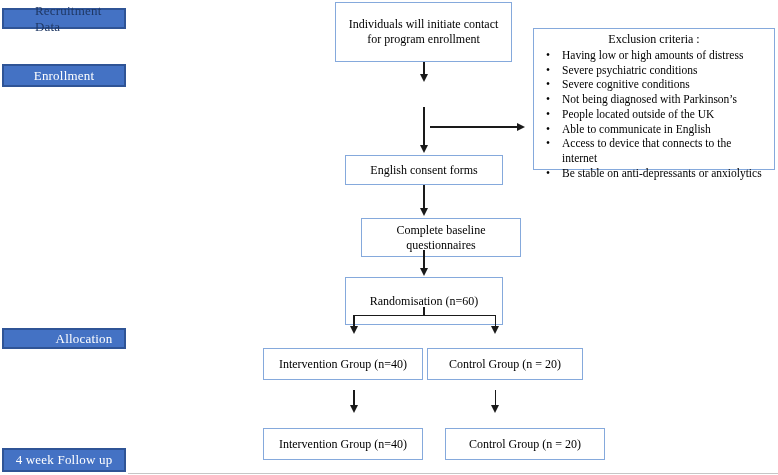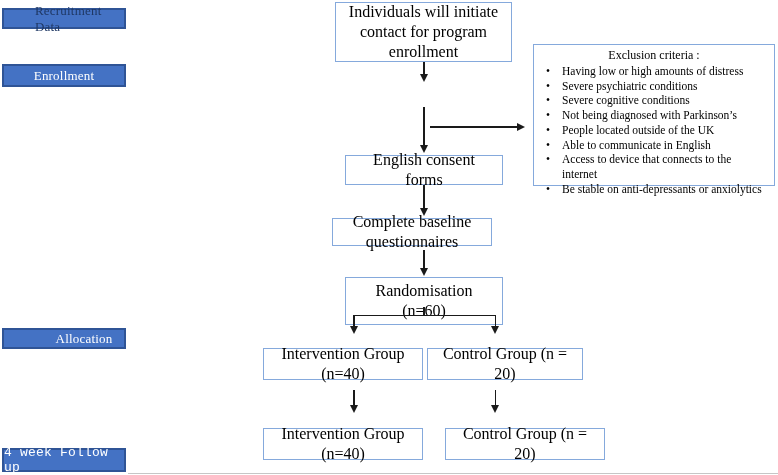--- a/index.html
+++ b/index.html
@@ -15,41 +15,41 @@
     position:absolute;left:2px;width:124px;height:21px;
     background:#4472C4;border:2px solid #2F5496;
     display:flex;align-items:center;justify-content:center;
     font-size:13px;color:#ffffff;box-sizing:border-box;
     letter-spacing:.2px;
   }
   .stage.dark-text{color:#1F3864;padding-left:31px;}
   #stage-recruitment{top:8px;}
   #stage-enrollment{top:64px;height:23px;}
   #stage-allocation{top:328px;padding-left:40px;}
-  #stage-followup{top:448px;height:24px;font-family:Liberation Mono, monospace;}
+  #stage-followup{top:448px;height:24px;}
   
   .fbox{
     position:absolute;
     background:#ffffff;border:1.4px solid #85A9DC;
     display:flex;align-items:center;justify-content:center;
-    text-align:center;font-size:16px;color:#000;
+    text-align:center;font-size:12px;color:#000;
     box-sizing:border-box;padding:2px 8px;line-height:1.25;
   }
   #box-initiate{left:335px;top:2px;width:177px;height:60px;}
   #box-screen{left:347px;top:82px;width:156px;height:25px;}
   #box-consent{left:345px;top:155px;width:158px;height:30px;}
-  #box-baseline{left:332px;top:218px;width:160px;height:28px;}
+  #box-baseline{left:361px;top:218px;width:160px;height:39px;}
   #box-randomisation{left:345px;top:277px;width:158px;height:48px;}
   #box-intervention-alloc{left:263px;top:348px;width:160px;height:32px;}
   #box-control-alloc{left:427px;top:348px;width:156px;height:32px;}
   #box-intervention-fu{left:263px;top:428px;width:160px;height:32px;}
   #box-control-fu{left:445px;top:428px;width:160px;height:32px;}
   
   #box-exclusion{
-    position:absolute;left:533px;top:44px;width:242px;height:142px;
+    position:absolute;left:533px;top:28px;width:242px;height:142px;
     background:#ffffff;border:1.4px solid #85A9DC;box-sizing:border-box;
     padding:3px 6px 0 6px;
   }
   #box-exclusion .title{
     text-align:center;font-size:12px;color:#000;margin:0 0 1px 0;
   }
   #box-exclusion ul{
     list-style:none;margin:0;padding:0 0 0 6px;
   }
   #box-exclusion li{

